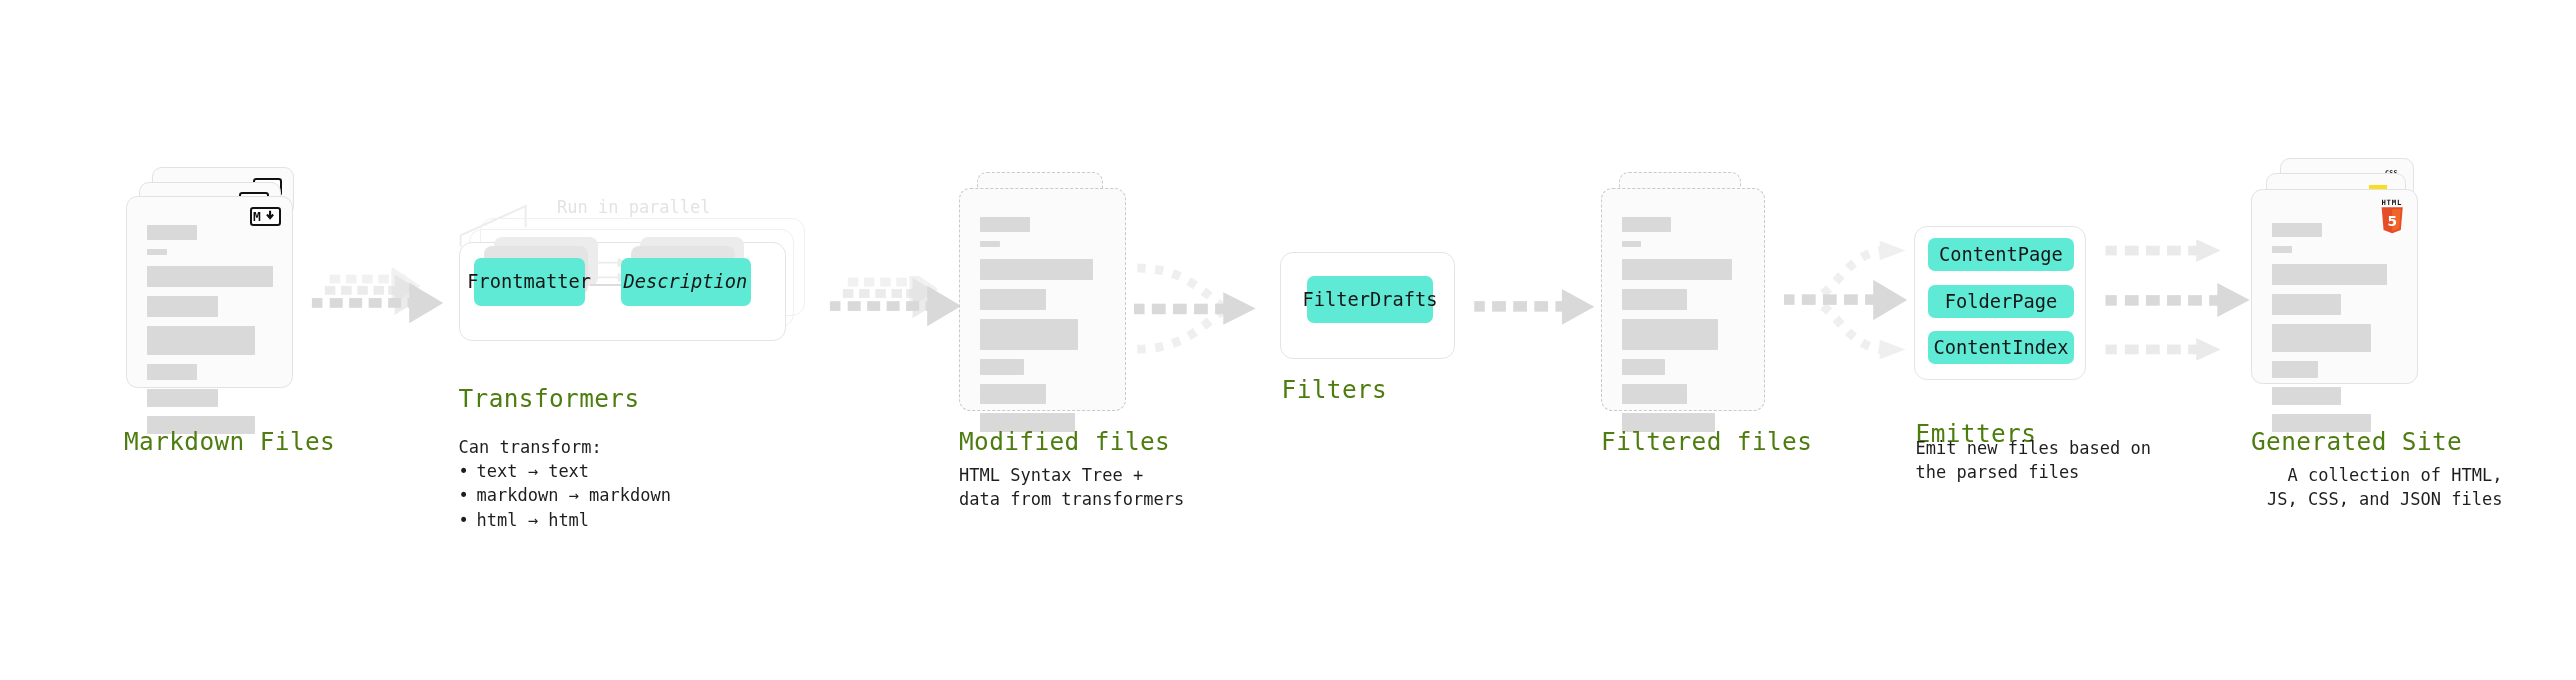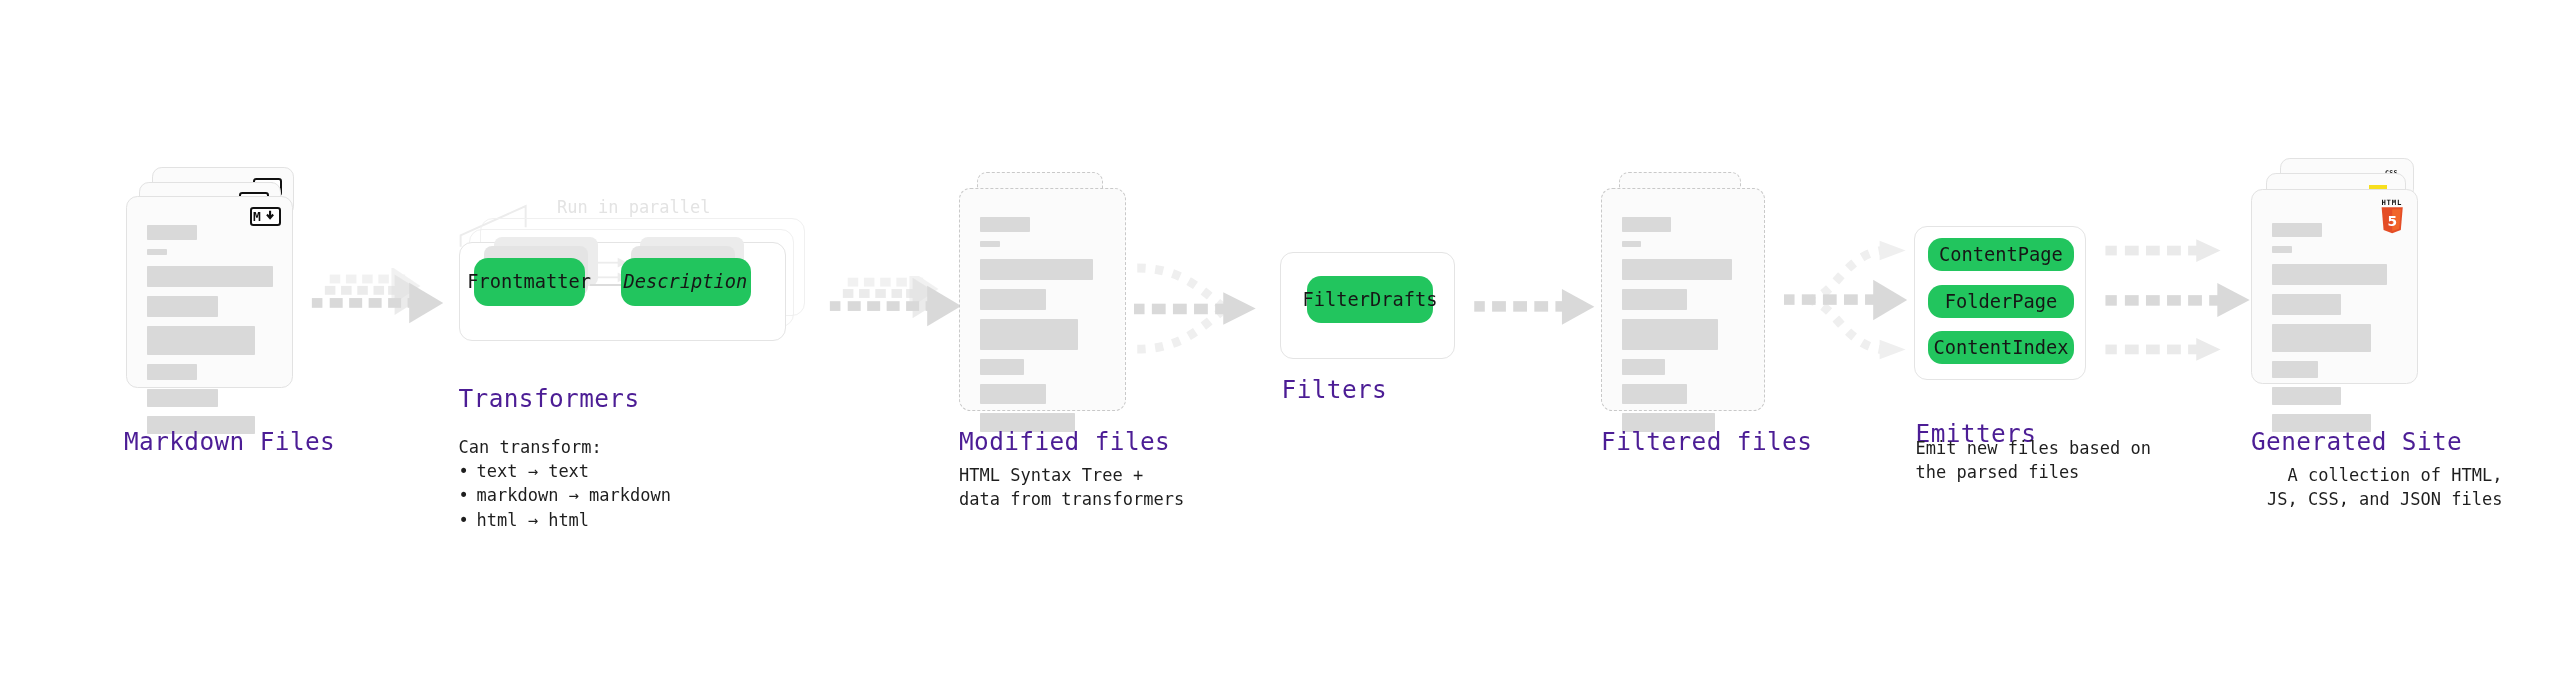--- a/index.html
+++ b/index.html
@@ -23,21 +23,21 @@
   
   .stage {
     position: absolute;
     top: 0;
     height: 681px;
   }
   .stage-label {
     position: absolute;
     font-size: 24.4px;
     letter-spacing: 0.4px;
-    color: #4c1d95;
+    color: #4d7c0f;
     white-space: nowrap;
     font-weight: 400;
   }
   .stage-desc {
     position: absolute;
     font-size: 17px;
     line-height: 24.4px;
     color: #1e1e1e;
     white-space: pre-line;
   }
@@ -98,22 +98,22 @@
   
   .pbox {
     position: absolute;
     border: 1.6px solid #e4e4e4;
     border-radius: 13px;
     background: #ffffff;
     box-sizing: border-box;
   }
   .pill {
     position: absolute;
-    background: #22c55e;
-    border-radius: 14px;
+    background: #5eead4;
+    border-radius: 7px;
     display: flex;
     align-items: center;
     justify-content: center;
     font-size: 18.7px;
     color: #161616;
     white-space: nowrap;
     box-sizing: border-box;
   }
   .pill.ghost1 { background: #e4e4e4; }
   .pill.ghost2 { background: #ececec; }

